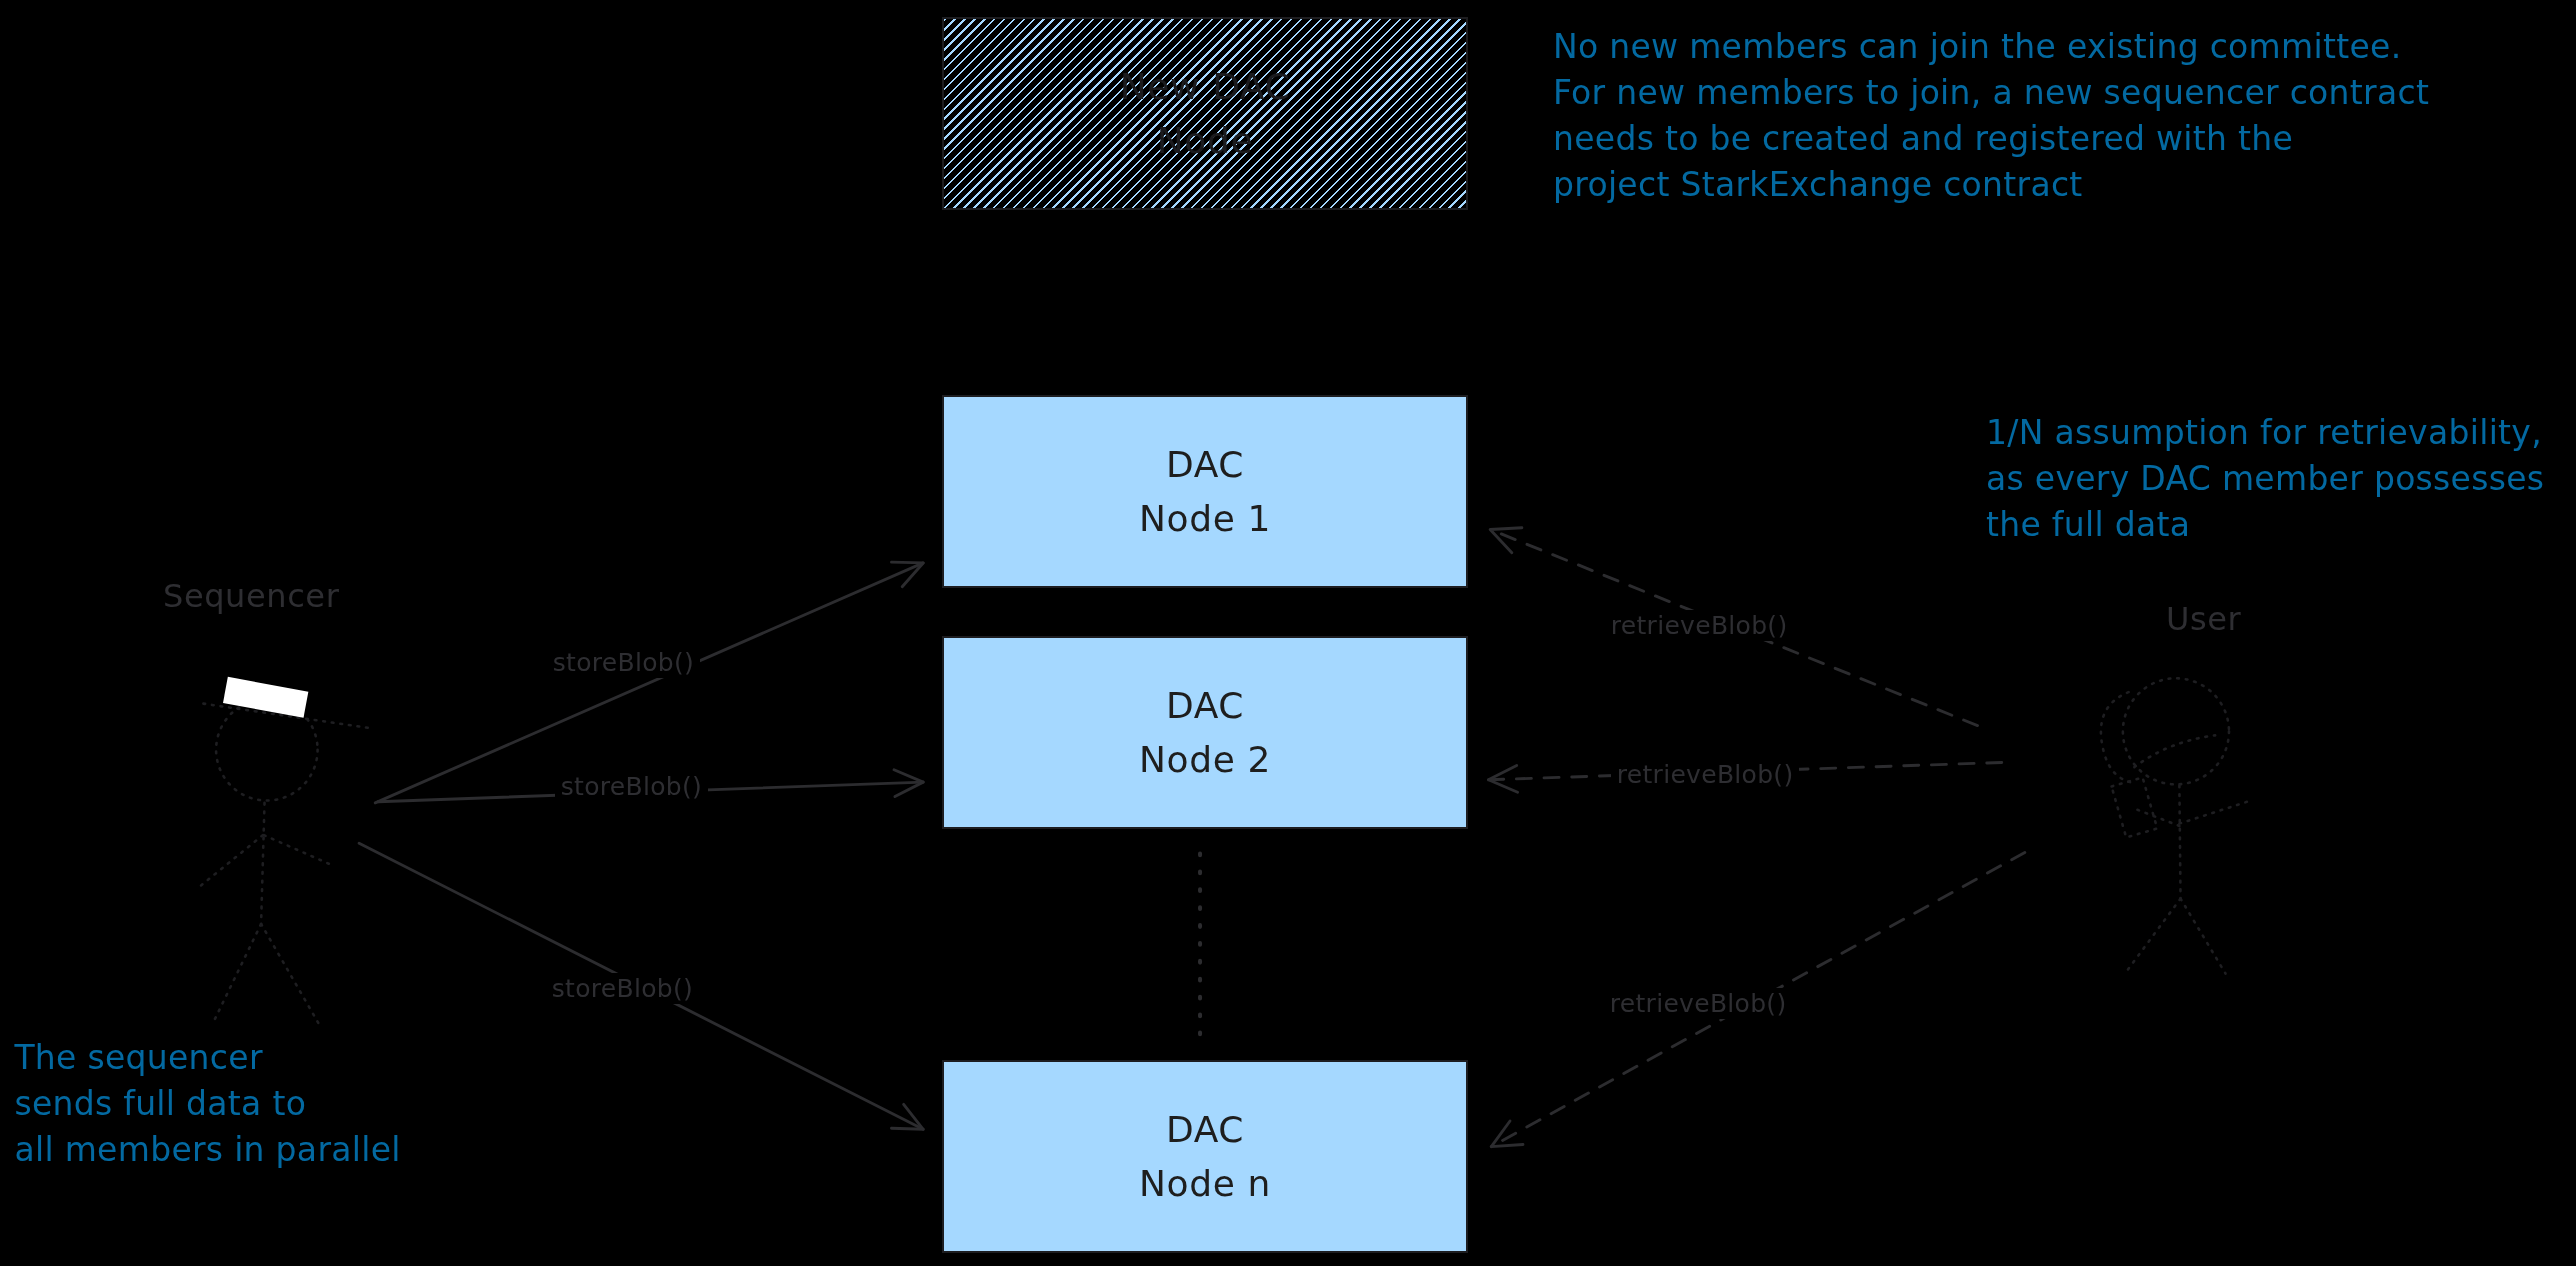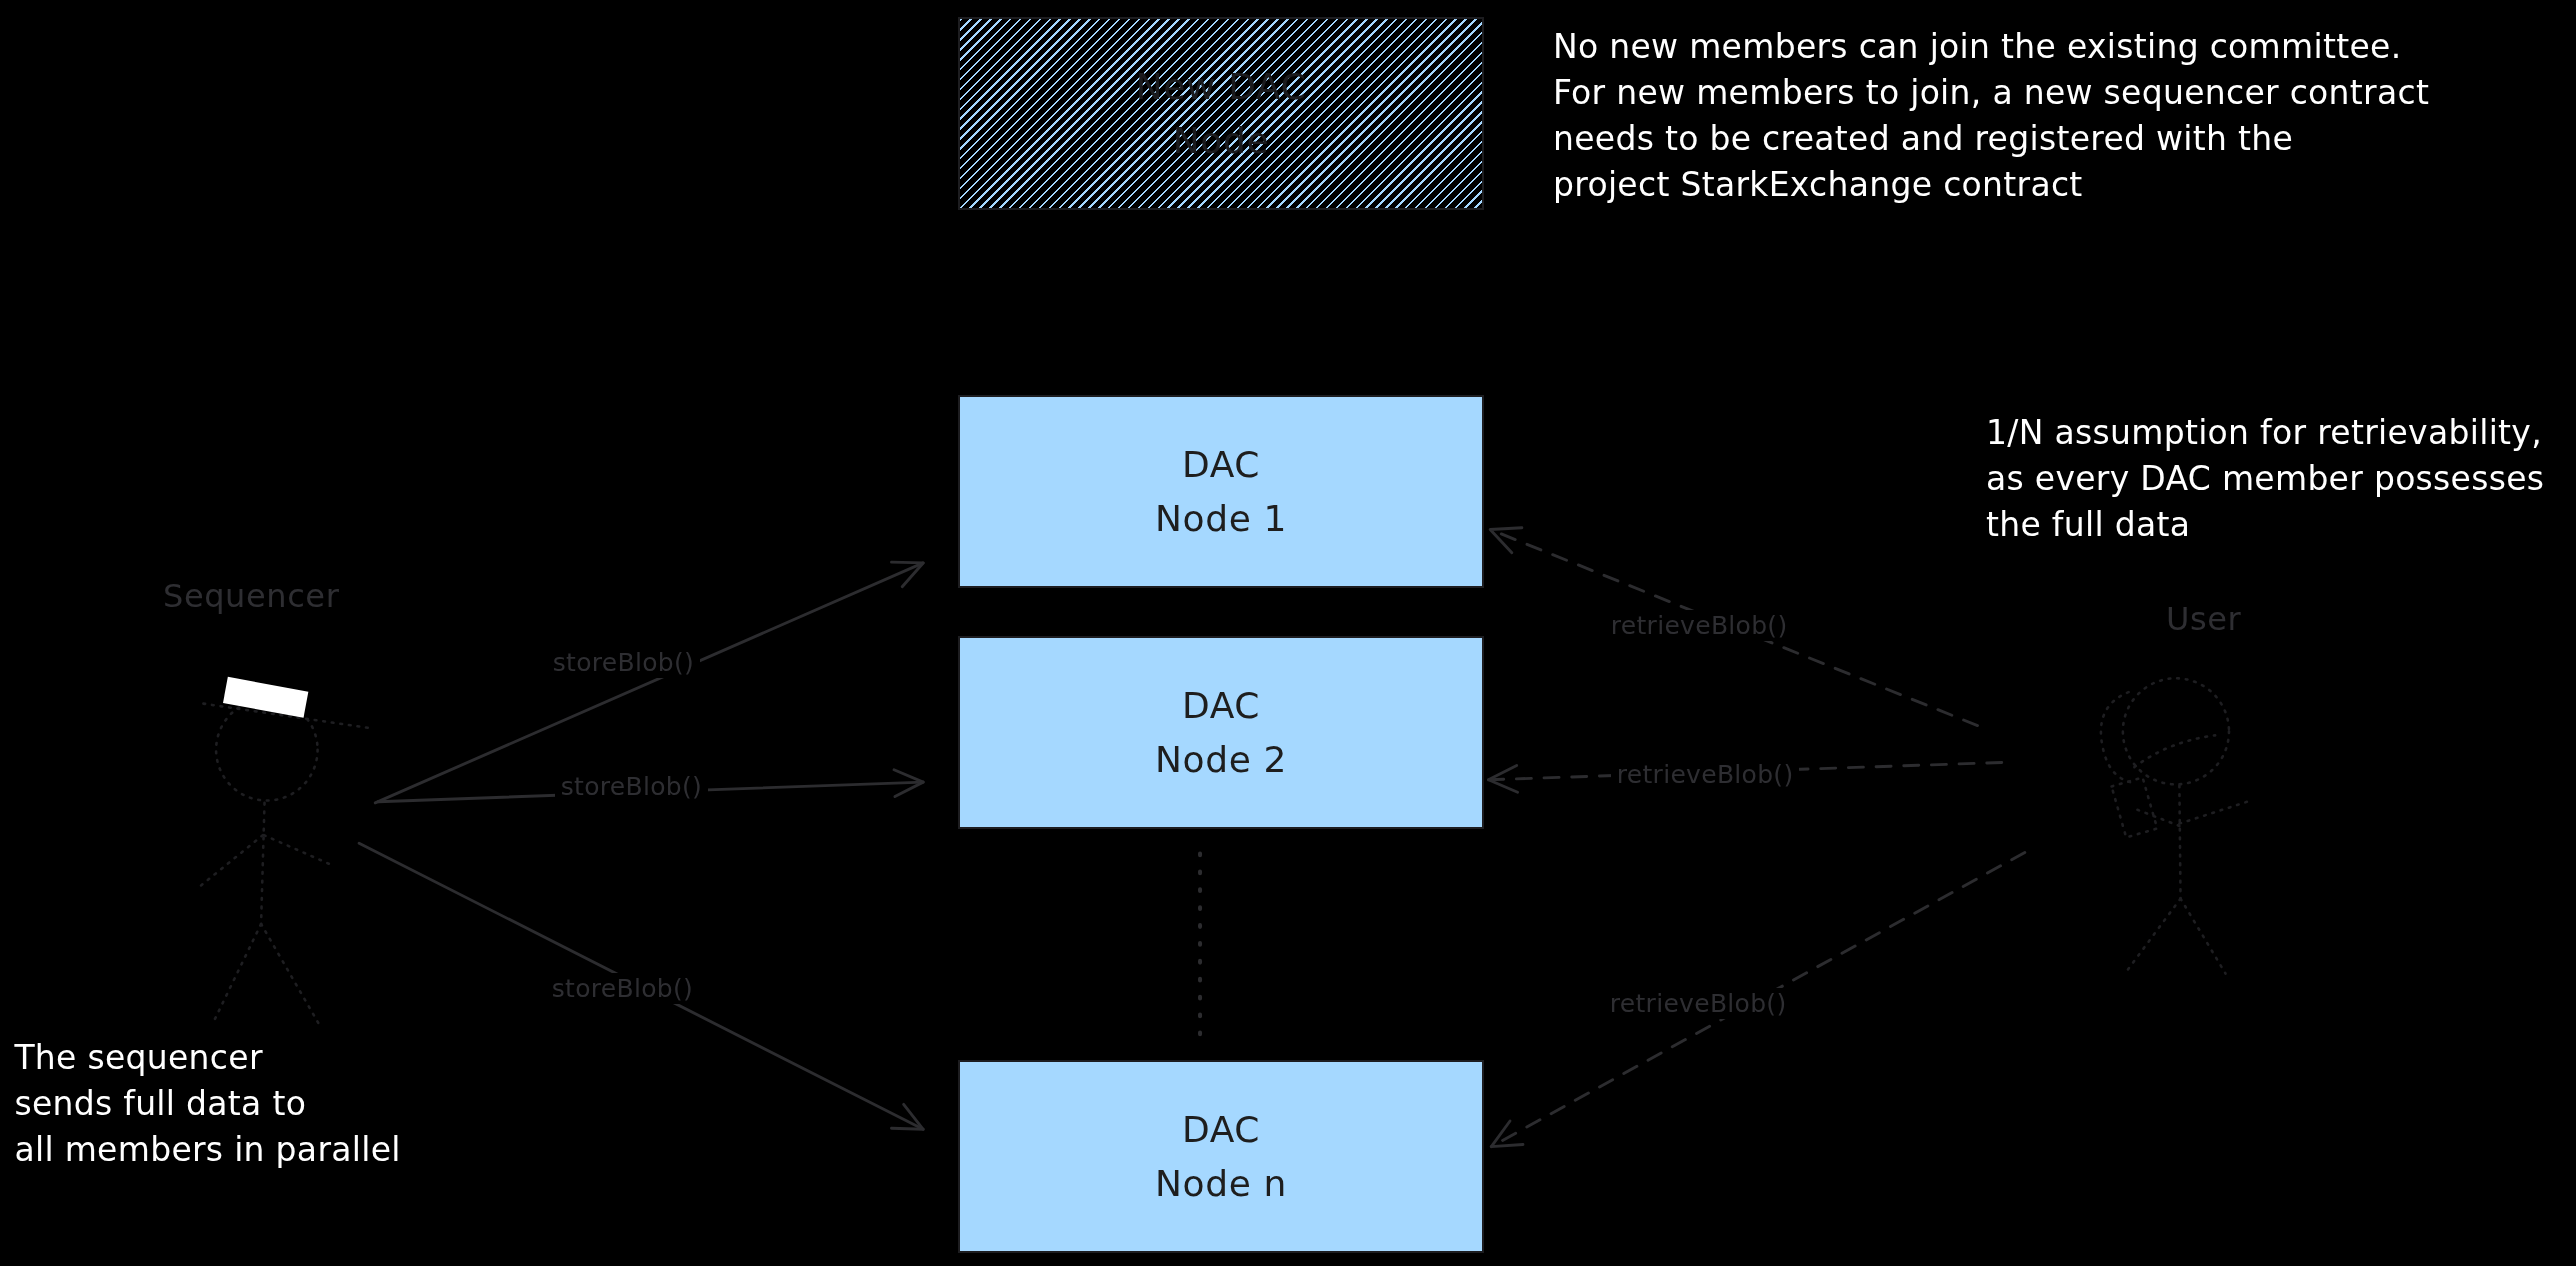--- a/index.html
+++ b/index.html
@@ -31,34 +31,33 @@
     box-sizing: border-box;
     display: flex;
     flex-direction: column;
     align-items: center;
     justify-content: center;
     gap: 10.4px;
     font-size: 36px;
     line-height: 1.2;
     color: #1e1e1e;
     letter-spacing: 0.6px;
-    margin-left: 16px;
   }
   .box.blue { background: #a5d8ff; }
   .box.hatched {
     background: repeating-linear-gradient(
       135deg,
       #a5d8ff 0px, #a5d8ff 1.7px,
       rgba(0,0,0,0) 1.7px, rgba(0,0,0,0) 7px
     );
     color: #1b1b1e;
   }
   .note {
     position: absolute;
-    color: #ffffff;
+    color: #0369a1;
     font-size: 33px;
     line-height: 46px;
     white-space: nowrap;
     letter-spacing: 0.3px;
   }
   .actor-label {
     position: absolute;
     color: #2e2e32;
     font-size: 32px;
     white-space: nowrap;

